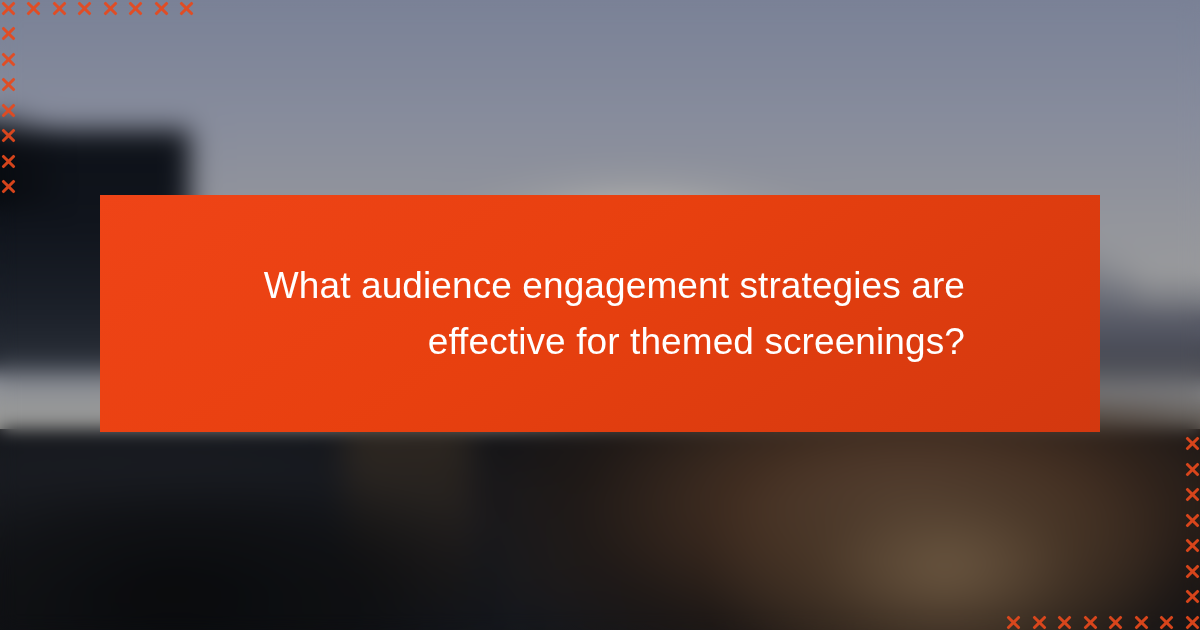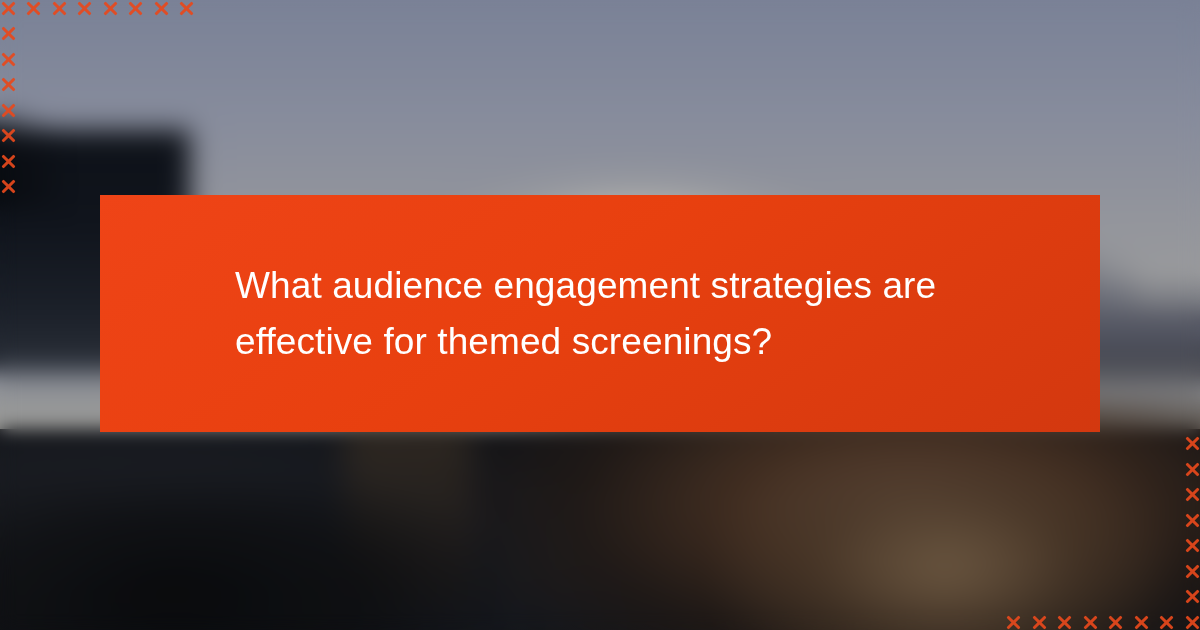--- a/index.html
+++ b/index.html
@@ -173,21 +173,21 @@
     box-sizing: border-box;
     padding: 18px 70px;
   }
   .headline {
     margin: 0;
     color: #ffffff;
     font-family: "Liberation Sans", sans-serif;
     font-size: 37px;
     font-weight: 400;
     line-height: 56px;
-    text-align: left;
+    text-align: right;
     letter-spacing: .1px;
     max-width: 730px;
   }
 </style>
 </head>
 <body>
 
 <div class="card">
 
   <div class="photo">

